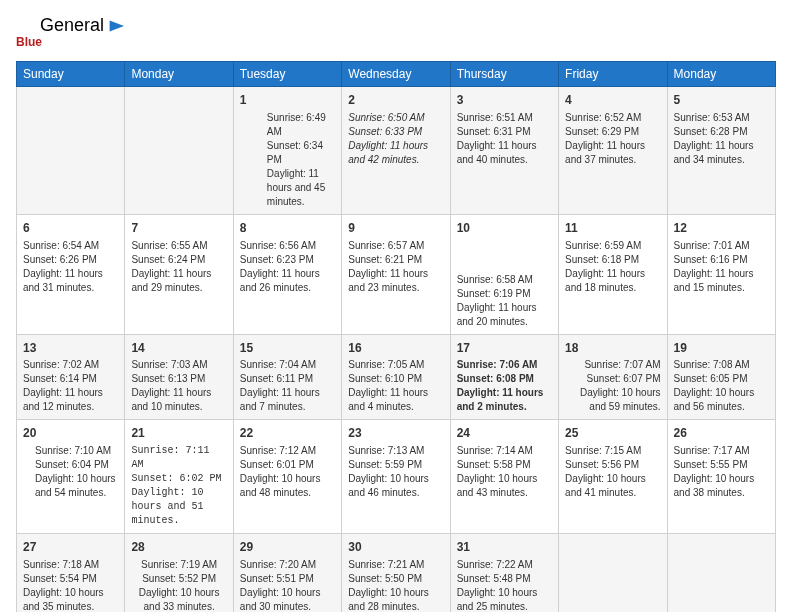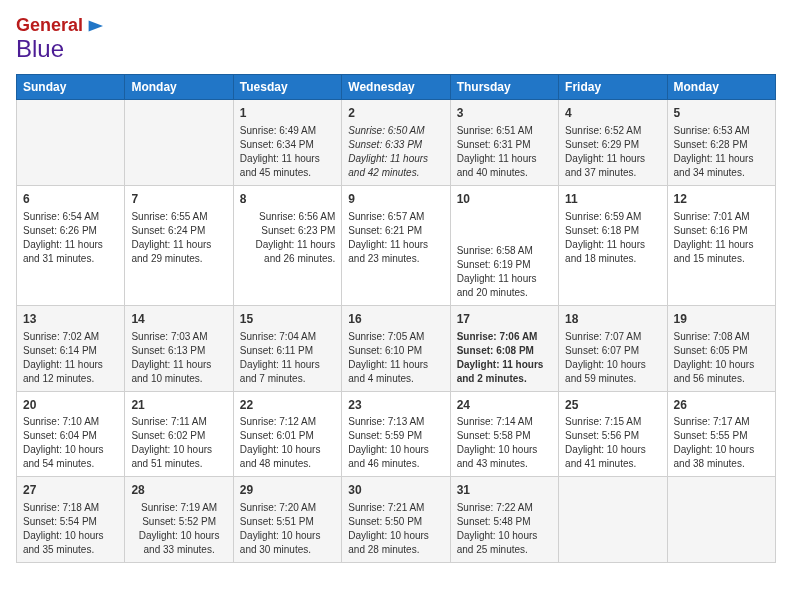--- a/index.html
+++ b/index.html
@@ -36,21 +36,21 @@
     table {
       width: 100%;
       border-collapse: collapse;
       font-size: 10.5px;
     }
     thead tr th {
       background-color: #2176c7;
       color: #fff;
       text-align: left;
       padding: 5px 6px;
-      font-weight: bold;
+      font-weight: normal;
       font-size: 12px;
       border: 1px solid #1a5fa0;
     }
     tbody tr td {
       border: 1px solid #d0d0d0;
       vertical-align: top;
       padding: 5px 6px;
       width: calc(100% / 7);
       height: 82px;
       color: #333;
@@ -75,24 +75,24 @@
     .empty-cell {
       background-color: inherit;
     }
   </style>
 </head>
 <body>
 
 <div class="header">
   <div class="logo">
   <div style="line-height:1.1">
-    <div style="font-size:18px;font-weight:bold;color:#b91c1c;">General<span style="display:inline-block;margin-left:2px;"><svg width="18" height="18" viewBox="0 0 20 20" style="vertical-align:middle">
+    <div style="font-size:18px;font-weight:normal;color:#000000;margin-left:24px;">General<span style="display:inline-block;margin-left:2px;"><svg width="18" height="18" viewBox="0 0 20 20" style="vertical-align:middle">
               <polygon points="4,4 20,10 4,16" fill="#2176c7"></polygon>
             </svg></span></div>
-    <div style="font-size:24px;font-weight:normal;color:#4c1d95;">Blue</div>
+    <div style="font-size:12px;font-weight:bold;color:#b91c1c;">Blue</div>
   </div>
 </div>
   <div class="title-block">
     <div class="month-title"></div>
     <div class="location"></div>
   </div>
 </div>
 
 <table>
   <thead>
@@ -105,21 +105,21 @@
         <th>Friday</th>
         <th>Monday</th>
       </tr>
   </thead>
   <tbody>
   <tr>
         <td class="empty-cell"></td>
         <td class="empty-cell"></td>
         <td>
           <span class="day-num">1</span>
-          <div class="cell-info" style="white-space: pre-line;">Sunrise: 6:49 AM
+          <div class="cell-info" style="white-space: pre-line; margin-left: 27px;">Sunrise: 6:49 AM
 Sunset: 6:34 PM
 Daylight: 11 hours and 45 minutes.</div>
         </td>
         <td>
           <span class="day-num">2</span>
           <div class="cell-info" style="white-space: pre-line; font-style: italic;">Sunrise: 6:50 AM
 Sunset: 6:33 PM
 Daylight: 11 hours and 42 minutes.</div>
         </td>
         <td>
@@ -149,21 +149,21 @@
 Daylight: 11 hours and 31 minutes.</div>
         </td>
         <td>
           <span class="day-num">7</span>
           <div class="cell-info" style="white-space: pre-line;">Sunrise: 6:55 AM
 Sunset: 6:24 PM
 Daylight: 11 hours and 29 minutes.</div>
         </td>
         <td>
           <span class="day-num">8</span>
-          <div class="cell-info" style="white-space: pre-line; text-align: right;">Sunrise: 6:56 AM
+          <div class="cell-info" style="white-space: pre-line;">Sunrise: 6:56 AM
 Sunset: 6:23 PM
 Daylight: 11 hours and 26 minutes.</div>
         </td>
         <td>
           <span class="day-num">9</span>
           <div class="cell-info" style="white-space: pre-line;">Sunrise: 6:57 AM
 Sunset: 6:21 PM
 Daylight: 11 hours and 23 minutes.</div>
         </td>
         <td>
@@ -211,41 +211,41 @@
 Daylight: 11 hours and 4 minutes.</div>
         </td>
         <td>
           <span class="day-num">17</span>
           <div class="cell-info" style="white-space: pre-line; font-weight: bold;">Sunrise: 7:06 AM
 Sunset: 6:08 PM
 Daylight: 11 hours and 2 minutes.</div>
         </td>
         <td>
           <span class="day-num">18</span>
-          <div class="cell-info" style="white-space: pre-line;">Sunrise: 7:07 AM
+          <div class="cell-info" style="white-space: pre-line; text-align: right;">Sunrise: 7:07 AM
 Sunset: 6:07 PM
 Daylight: 10 hours and 59 minutes.</div>
         </td>
         <td>
           <span class="day-num">19</span>
           <div class="cell-info" style="white-space: pre-line;">Sunrise: 7:08 AM
 Sunset: 6:05 PM
 Daylight: 10 hours and 56 minutes.</div>
         </td>
       </tr>
       <tr>
         <td>
           <span class="day-num">20</span>
-          <div class="cell-info" style="white-space: pre-line;">Sunrise: 7:10 AM
+          <div class="cell-info" style="white-space: pre-line; margin-left: 12px;">Sunrise: 7:10 AM
 Sunset: 6:04 PM
 Daylight: 10 hours and 54 minutes.</div>
         </td>
         <td>
           <span class="day-num">21</span>
-          <div class="cell-info" style="white-space: pre-line;">Sunrise: 7:11 AM
+          <div class="cell-info" style="white-space: pre-line; font-family: Liberation Mono, monospace;">Sunrise: 7:11 AM
 Sunset: 6:02 PM
 Daylight: 10 hours and 51 minutes.</div>
         </td>
         <td>
           <span class="day-num">22</span>
           <div class="cell-info" style="white-space: pre-line;">Sunrise: 7:12 AM
 Sunset: 6:01 PM
 Daylight: 10 hours and 48 minutes.</div>
         </td>
         <td>

